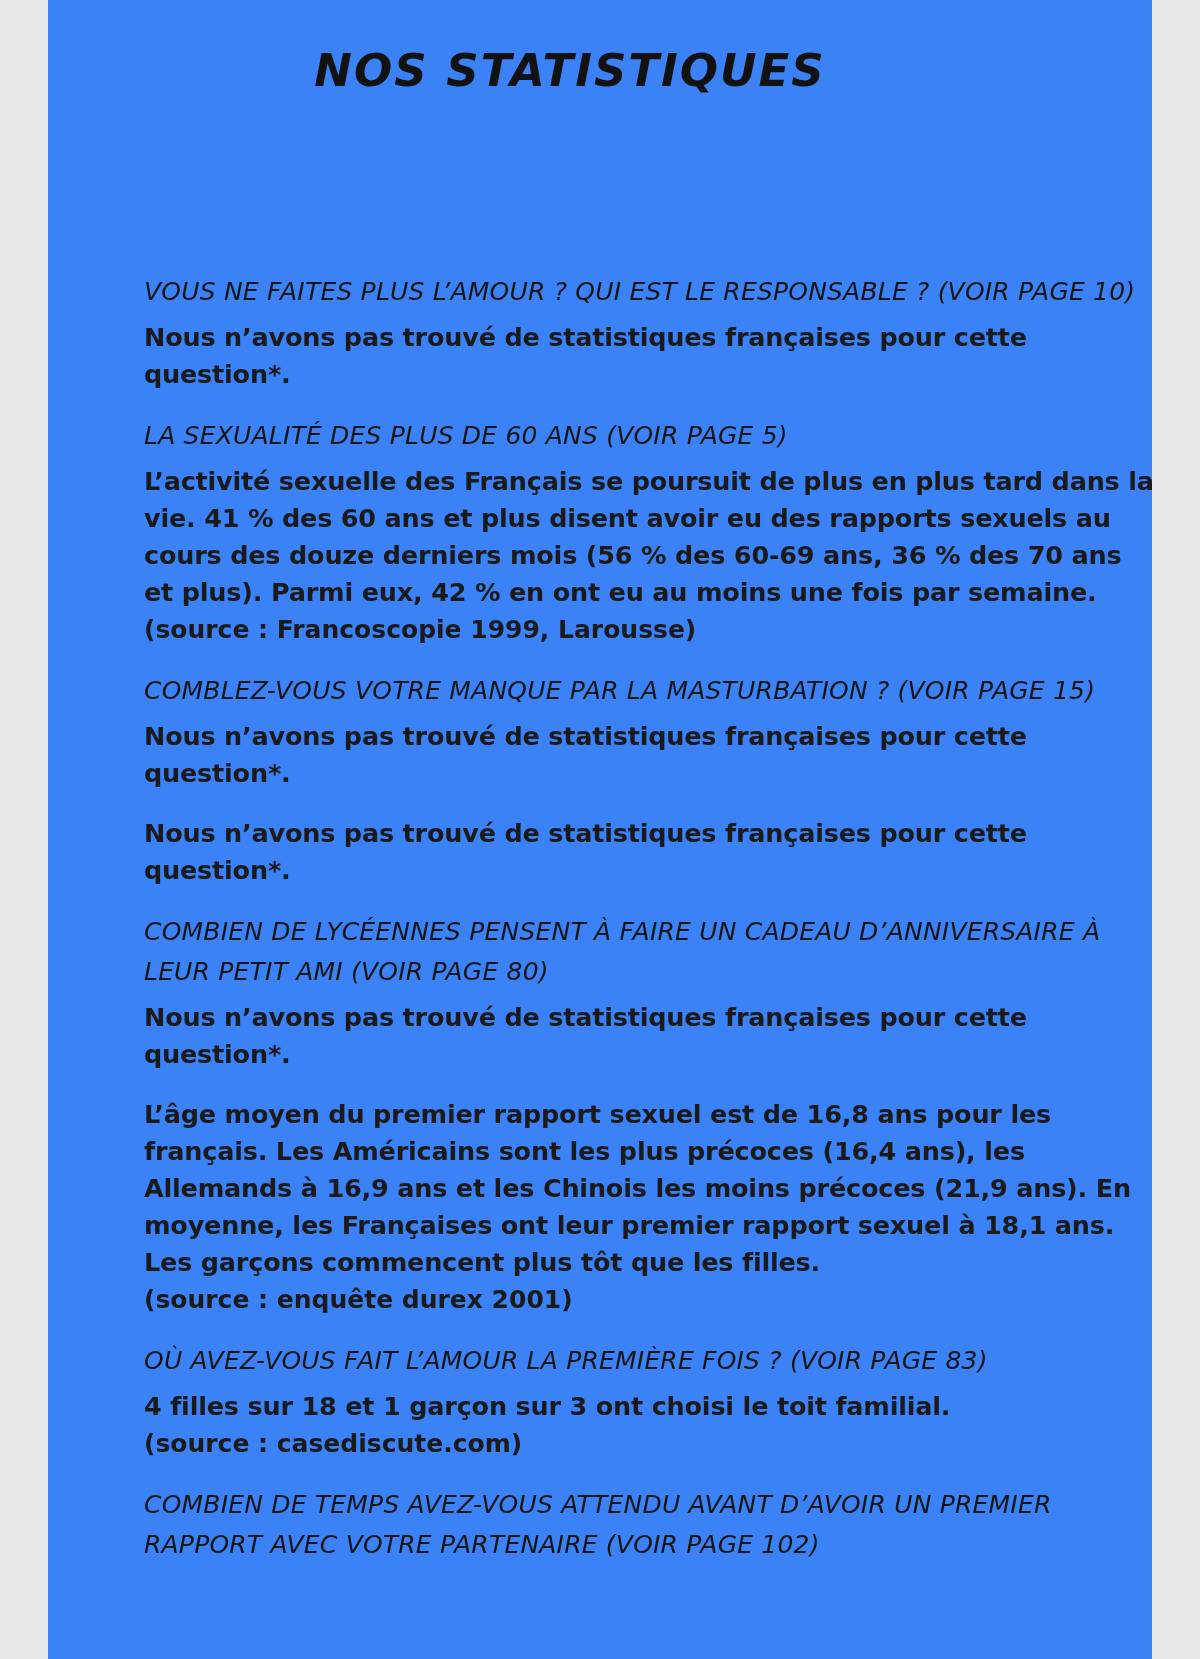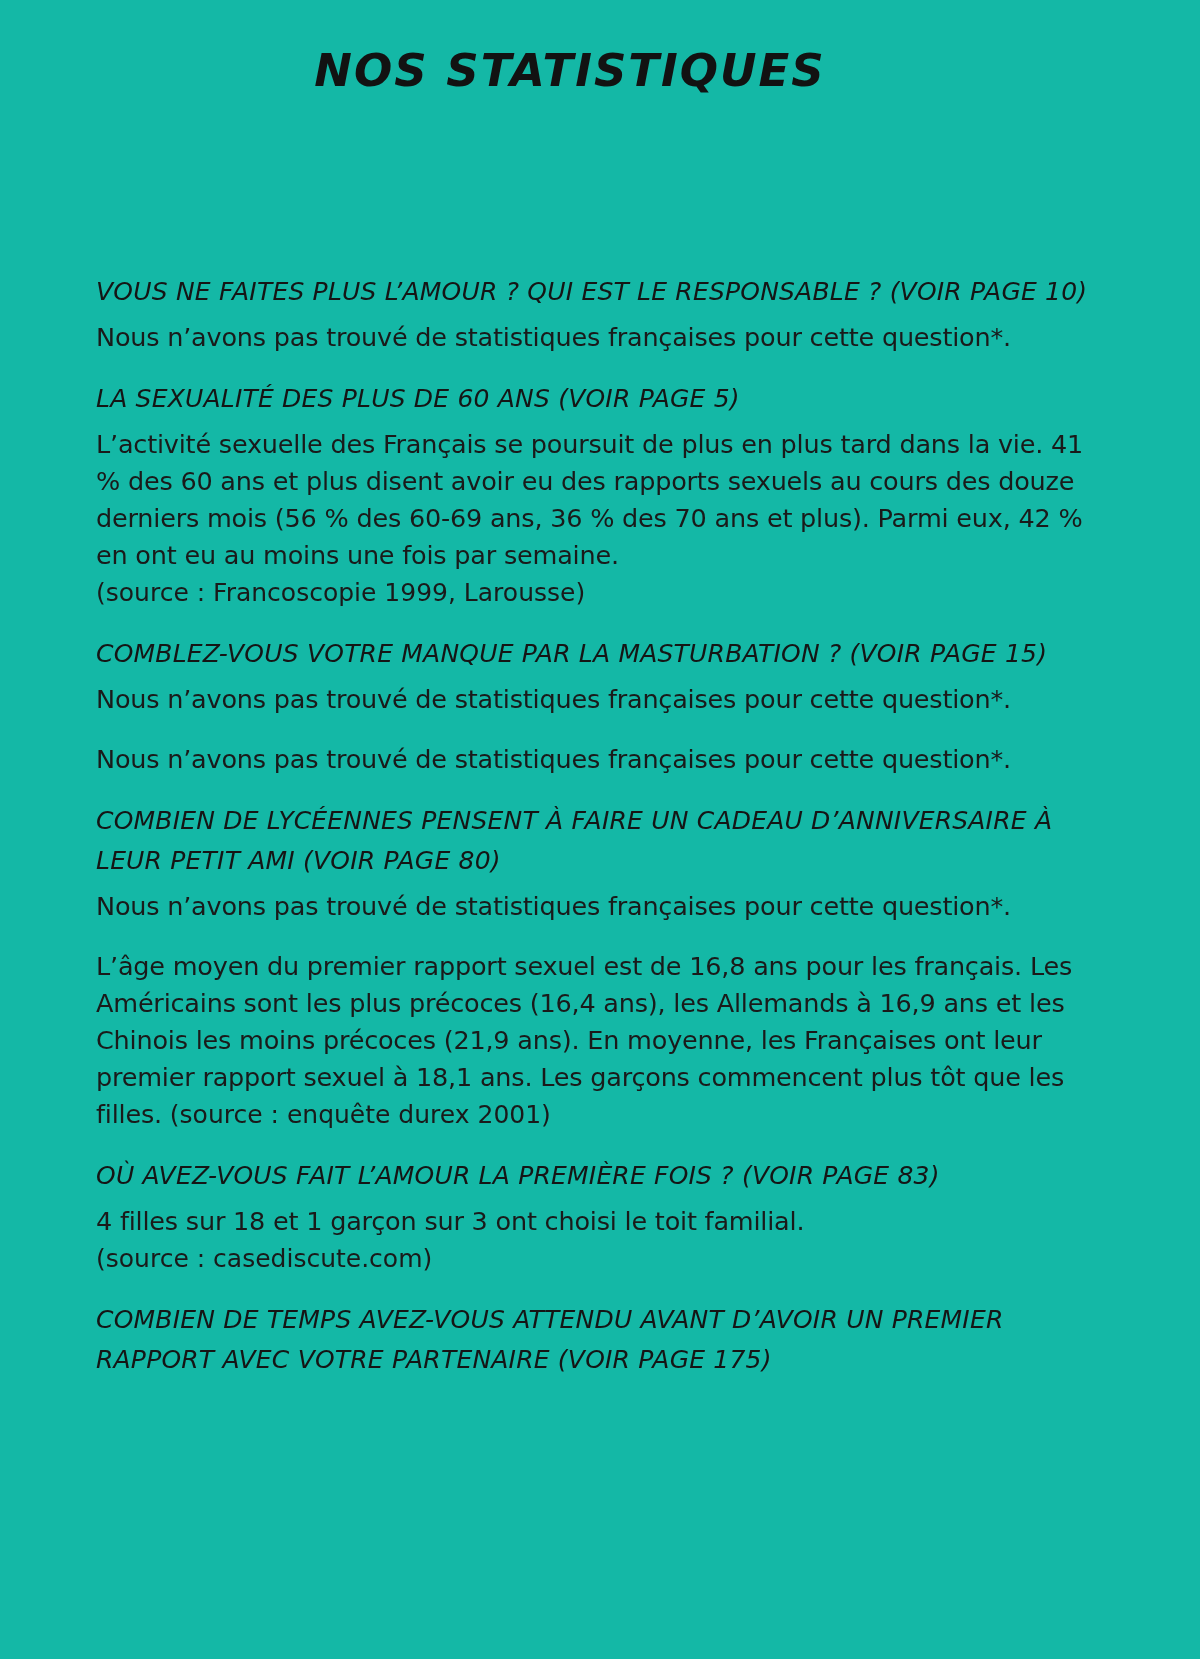--- a/index.html
+++ b/index.html
@@ -2,24 +2,24 @@
 <html><head>
 <meta charset="utf-8">
 <style>
   html, body {
     margin: 0;
     padding: 0;
     background: #e8e8e8;
   }
   .page {
     position: relative;
-    width: 1200px;
+    width: 1104px;
     height: 1659px;
     margin: 0 auto;
-    background: #14b8a6;
+    background: #3b82f6;
     color: #121212;
     font-family: "DejaVu Sans", sans-serif;
     overflow: hidden;
     box-sizing: border-box;
   }
   .page-title {
     margin: 0;
     padding-top: 44px;
     text-align: center;
     font-size: 45px;
@@ -43,21 +43,21 @@
     font-size: 25px;
     font-weight: 400;
     font-style: italic;
     letter-spacing: 0.2px;
     line-height: 40px;
     color: #151515;
   }
   .paragraph {
     margin: 0 0 16px 0;
     font-size: 25.5px;
-    font-weight: 400;
+    font-weight: 700;
     line-height: 37px;
     letter-spacing: -0.2px;
     color: #1a1a1a;
   }
   .paragraph:last-child {
     margin-bottom: 0;
   }
   .source-note {
     font-size: 25px;
     letter-spacing: 0;
@@ -92,16 +92,16 @@
         <p class="paragraph"><span>Nous n’avons pas trouvé de statistiques françaises pour cette question*.</span></p>
       </div>
       <div class="section">
         <p class="paragraph"><span>L’âge moyen du premier rapport sexuel est de 16,8 ans pour les français. Les Américains sont les plus précoces (16,4 ans), les Allemands à 16,9 ans et les Chinois les moins précoces (21,9 ans). En moyenne, les Françaises ont leur premier rapport sexuel à 18,1 ans. Les garçons commencent plus tôt que les filles.</span> <span class="source-note">(source : enquête durex 2001)</span></p>
       </div>
       <div class="section">
         <h2 class="section-heading">OÙ AVEZ-VOUS FAIT L’AMOUR LA PREMIÈRE FOIS ? (VOIR PAGE 83)</h2>
         <p class="paragraph"><span>4 filles sur 18 et 1 garçon sur 3 ont choisi le toit familial.</span> <span class="source-note">(source : casediscute.com)</span></p>
       </div>
       <div class="section">
-        <h2 class="section-heading">COMBIEN DE TEMPS AVEZ-VOUS ATTENDU AVANT D’AVOIR UN PREMIER RAPPORT AVEC VOTRE PARTENAIRE (VOIR PAGE 175)</h2>
+        <h2 class="section-heading">COMBIEN DE TEMPS AVEZ-VOUS ATTENDU AVANT D’AVOIR UN PREMIER RAPPORT AVEC VOTRE PARTENAIRE (VOIR PAGE 102)</h2>
       </div>
     </div>
 </div>
 
 </body></html>

